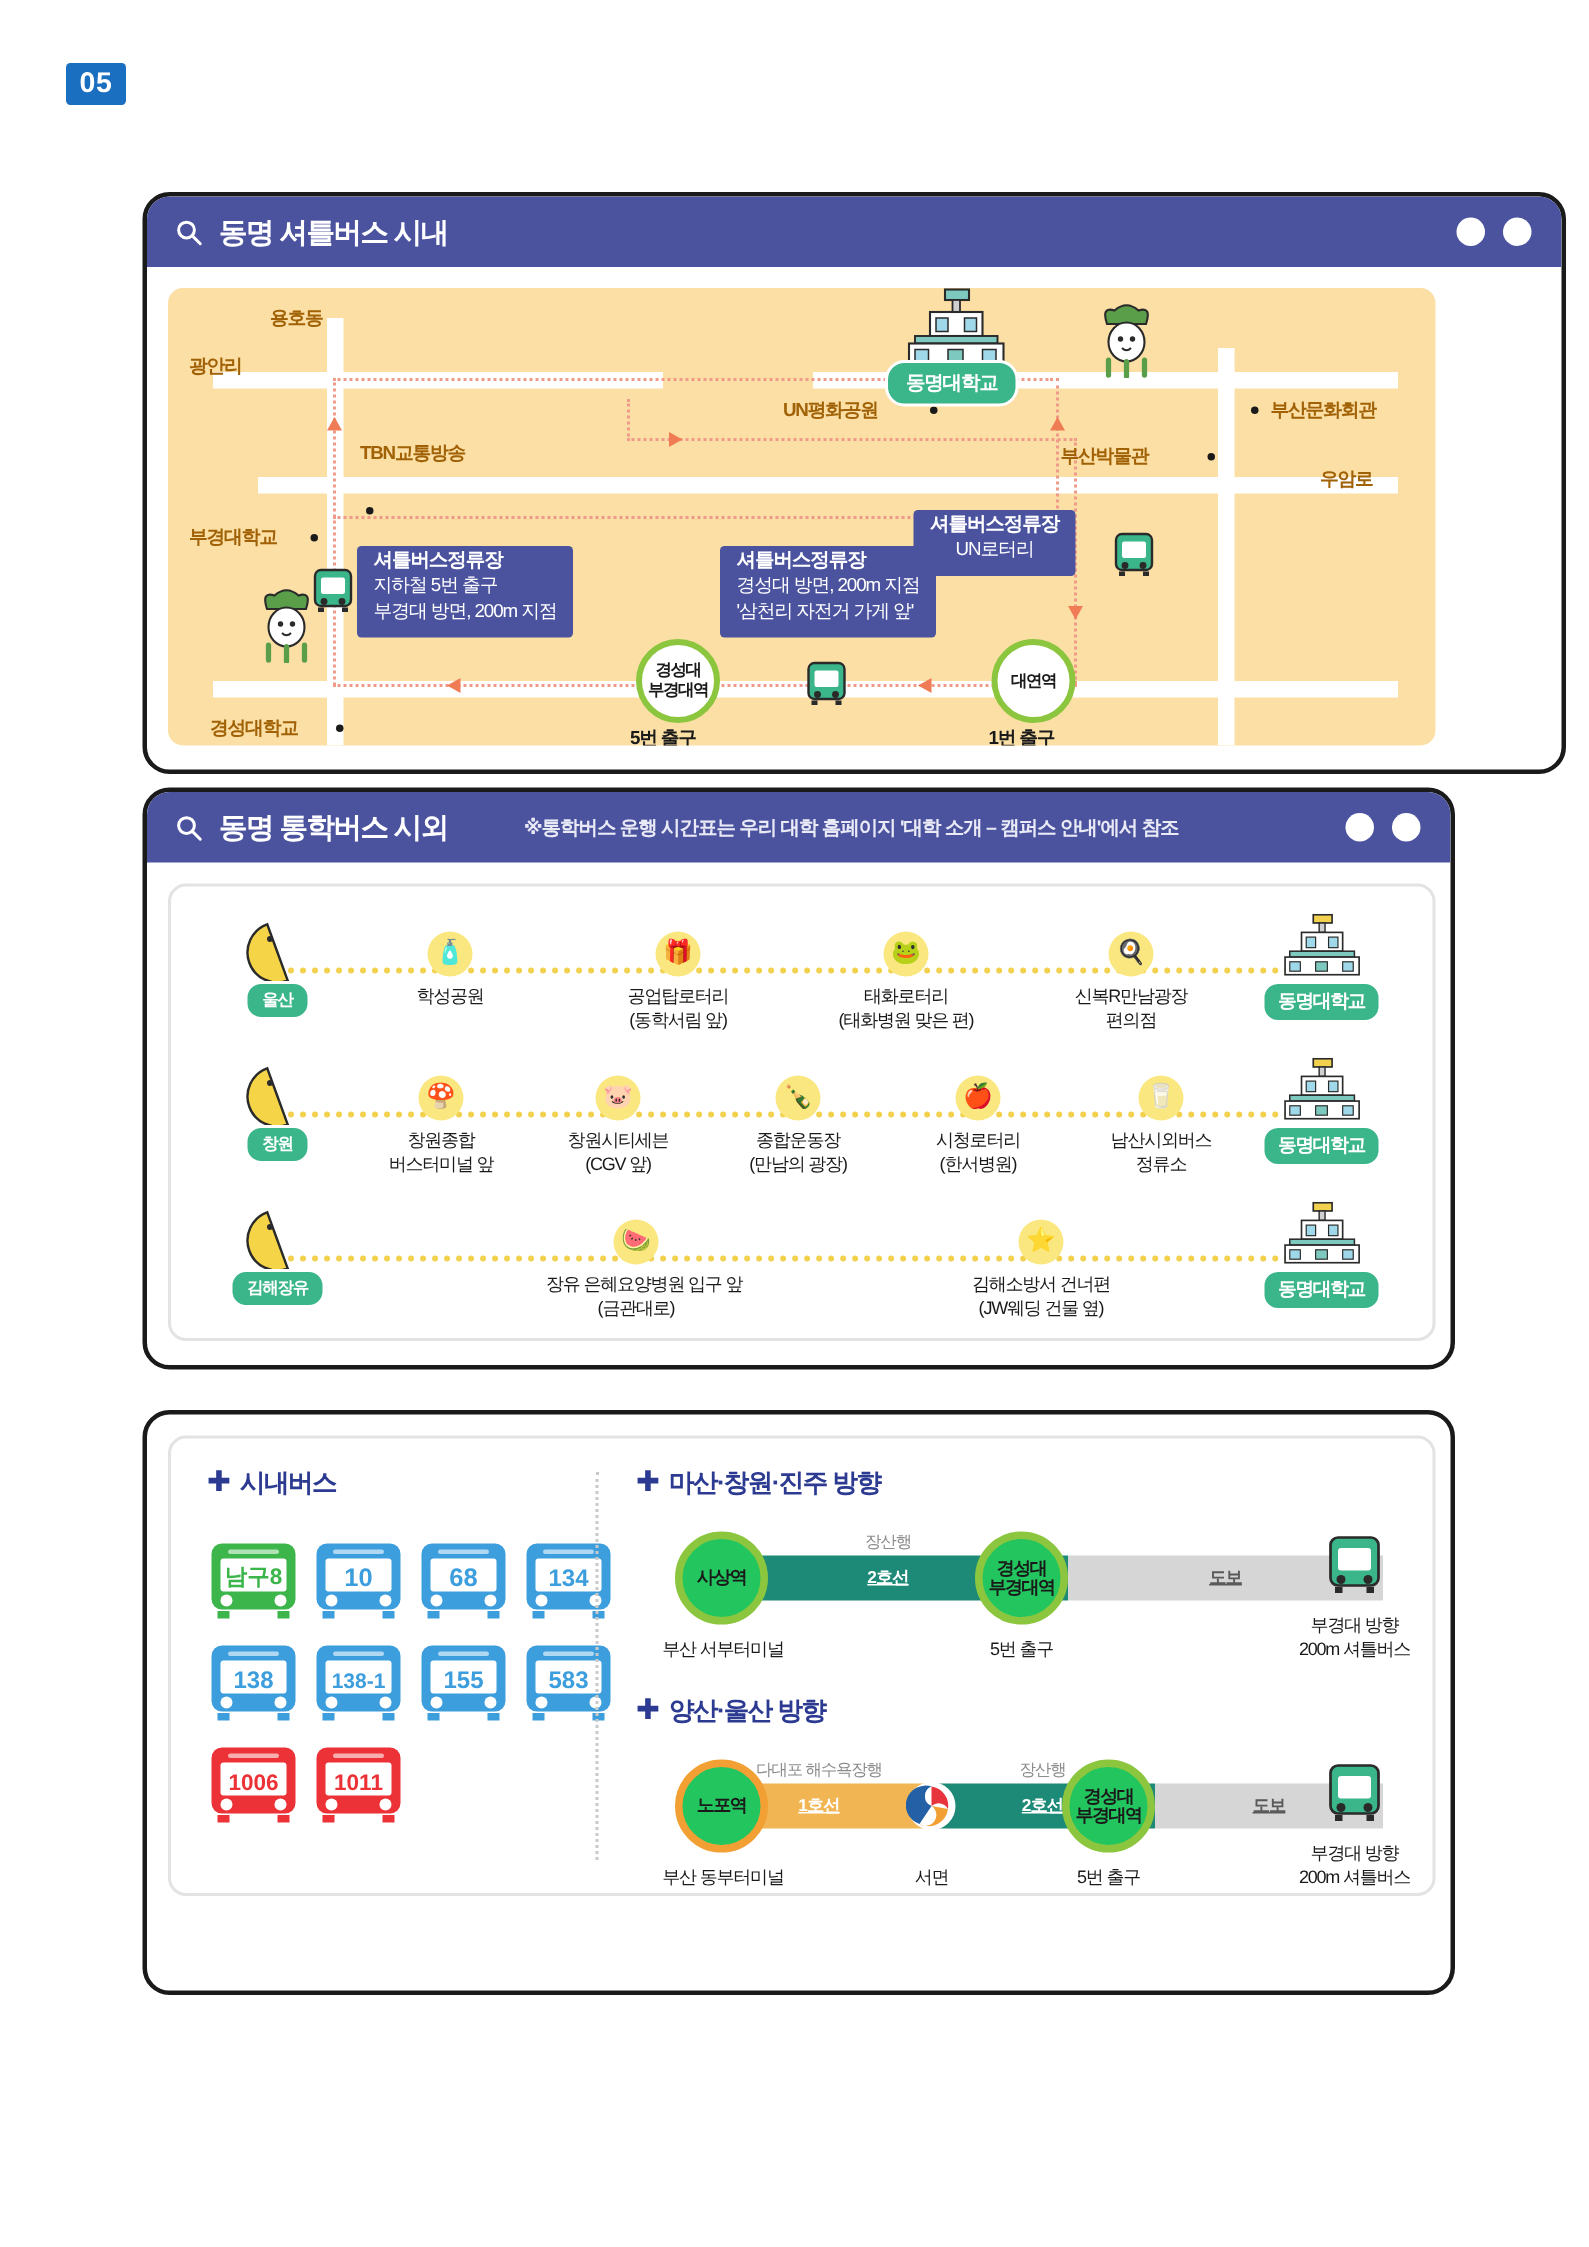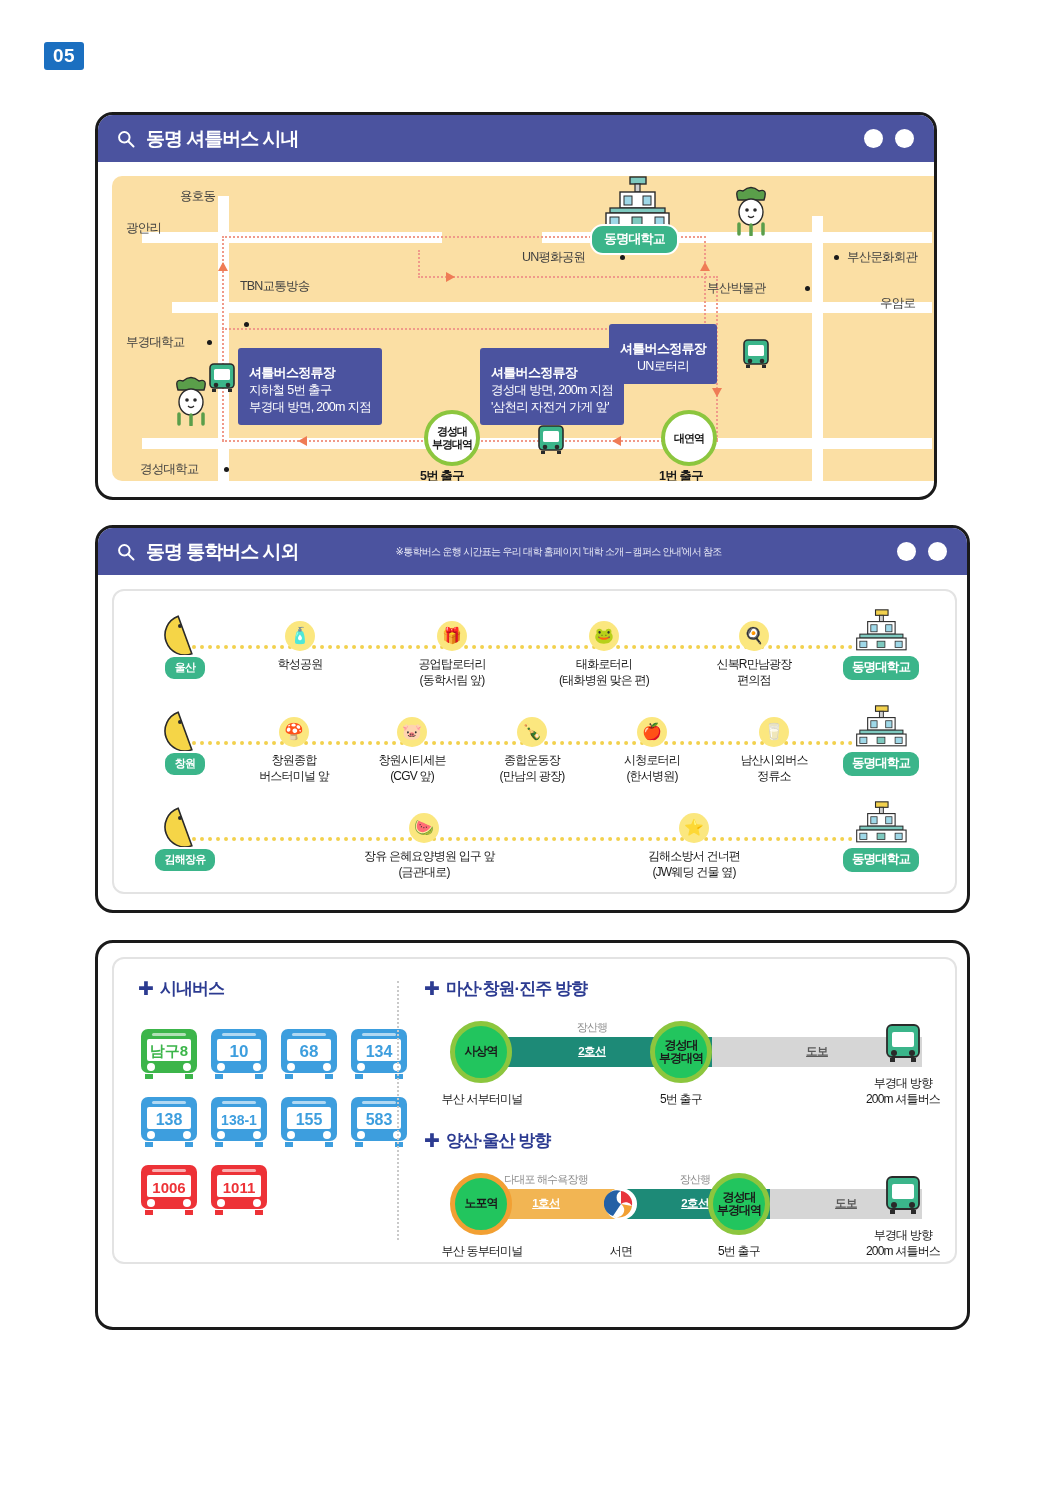--- a/index.html
+++ b/index.html
@@ -41,31 +41,32 @@
     display: flex; align-items: center;
     padding: 0 18px;
     position: relative;
   }
   .panel-head .magnifier { width: 20px; height: 20px; flex: none; margin-right: 10px; }
   .panel-title {
     color: #ffffff; font-size: 19px; font-weight: bold;
     letter-spacing: -1px; white-space: nowrap;
   }
   .panel-note {
-    color: #e9eaf6; font-size: 10px; letter-spacing: -0.7px;
+    color: #e9eaf6; font-size: 13px; letter-spacing: -0.7px;
     position: absolute; left: 50%; transform: translateX(-42%);
     white-space: nowrap;
+    font-weight: bold;
   }
   .head-dots { position: absolute; right: 20px; display: flex; gap: 12px; }
   .head-dots i { display: block; width: 19px; height: 19px; border-radius: 50%; background: #ffffff; }
 
   .panel-body { padding: 14px; }
 
   
-  #panel-shuttle { left: 95px; top: 112px; width: 842px; height: 388px; }
+  #panel-shuttle { left: 95px; top: 128px; width: 949px; height: 388px; }
   .map-canvas {
     position: relative;
     width: 845px; height: 305px;
     background: #fbdfa4;
     border-radius: 10px;
     overflow: hidden;
   }
   .road { position: absolute; background: #ffffff; }
   .road.h { height: 11px; }
   .road.v { width: 11px; }
@@ -76,28 +77,28 @@
   .dashline.v { border-top: none; border-left: 2px dotted #f09a8a; }
   .arrow-r, .arrow-l, .arrow-u, .arrow-d {
     position: absolute; width: 0; height: 0;
   }
   .arrow-r { border-left: 9px solid #ef7c55; border-top: 5px solid transparent; border-bottom: 5px solid transparent; }
   .arrow-l { border-right: 9px solid #ef7c55; border-top: 5px solid transparent; border-bottom: 5px solid transparent; }
   .arrow-u { border-bottom: 9px solid #ef7c55; border-left: 5px solid transparent; border-right: 5px solid transparent; }
   .arrow-d { border-top: 9px solid #ef7c55; border-left: 5px solid transparent; border-right: 5px solid transparent; }
 
   .map-label {
-    position: absolute; font-size: 12.5px; color: #404040;
-    font-weight: normal; letter-spacing: -0.8px; white-space: nowrap;
+    position: absolute; font-size: 12.5px; color: #a16207;
+    font-weight: bold; letter-spacing: -0.8px; white-space: nowrap;
   }
   .map-dot { position: absolute; width: 5px; height: 5px; background: #1a1a1a; border-radius: 50%; }
 
   .info-box {
     position: absolute; background: #4b539f; color: #ffffff;
-    border-radius: 3px; padding: 16px 11px 9px;
+    border-radius: 3px; padding: 0 11px 9px;
     line-height: 1.38; letter-spacing: -0.7px; white-space: nowrap;
   }
   .info-box .ib-title { font-size: 13px; font-weight: bold; display: block; }
   .info-box .ib-line { font-size: 12.5px; display: block; }
 
   .station-circle {
     position: absolute;
     width: 56px; height: 56px; border-radius: 50%;
     background: #ffffff; border: 4px solid #8cc63e;
     display: flex; flex-direction: column; align-items: center; justify-content: center;

